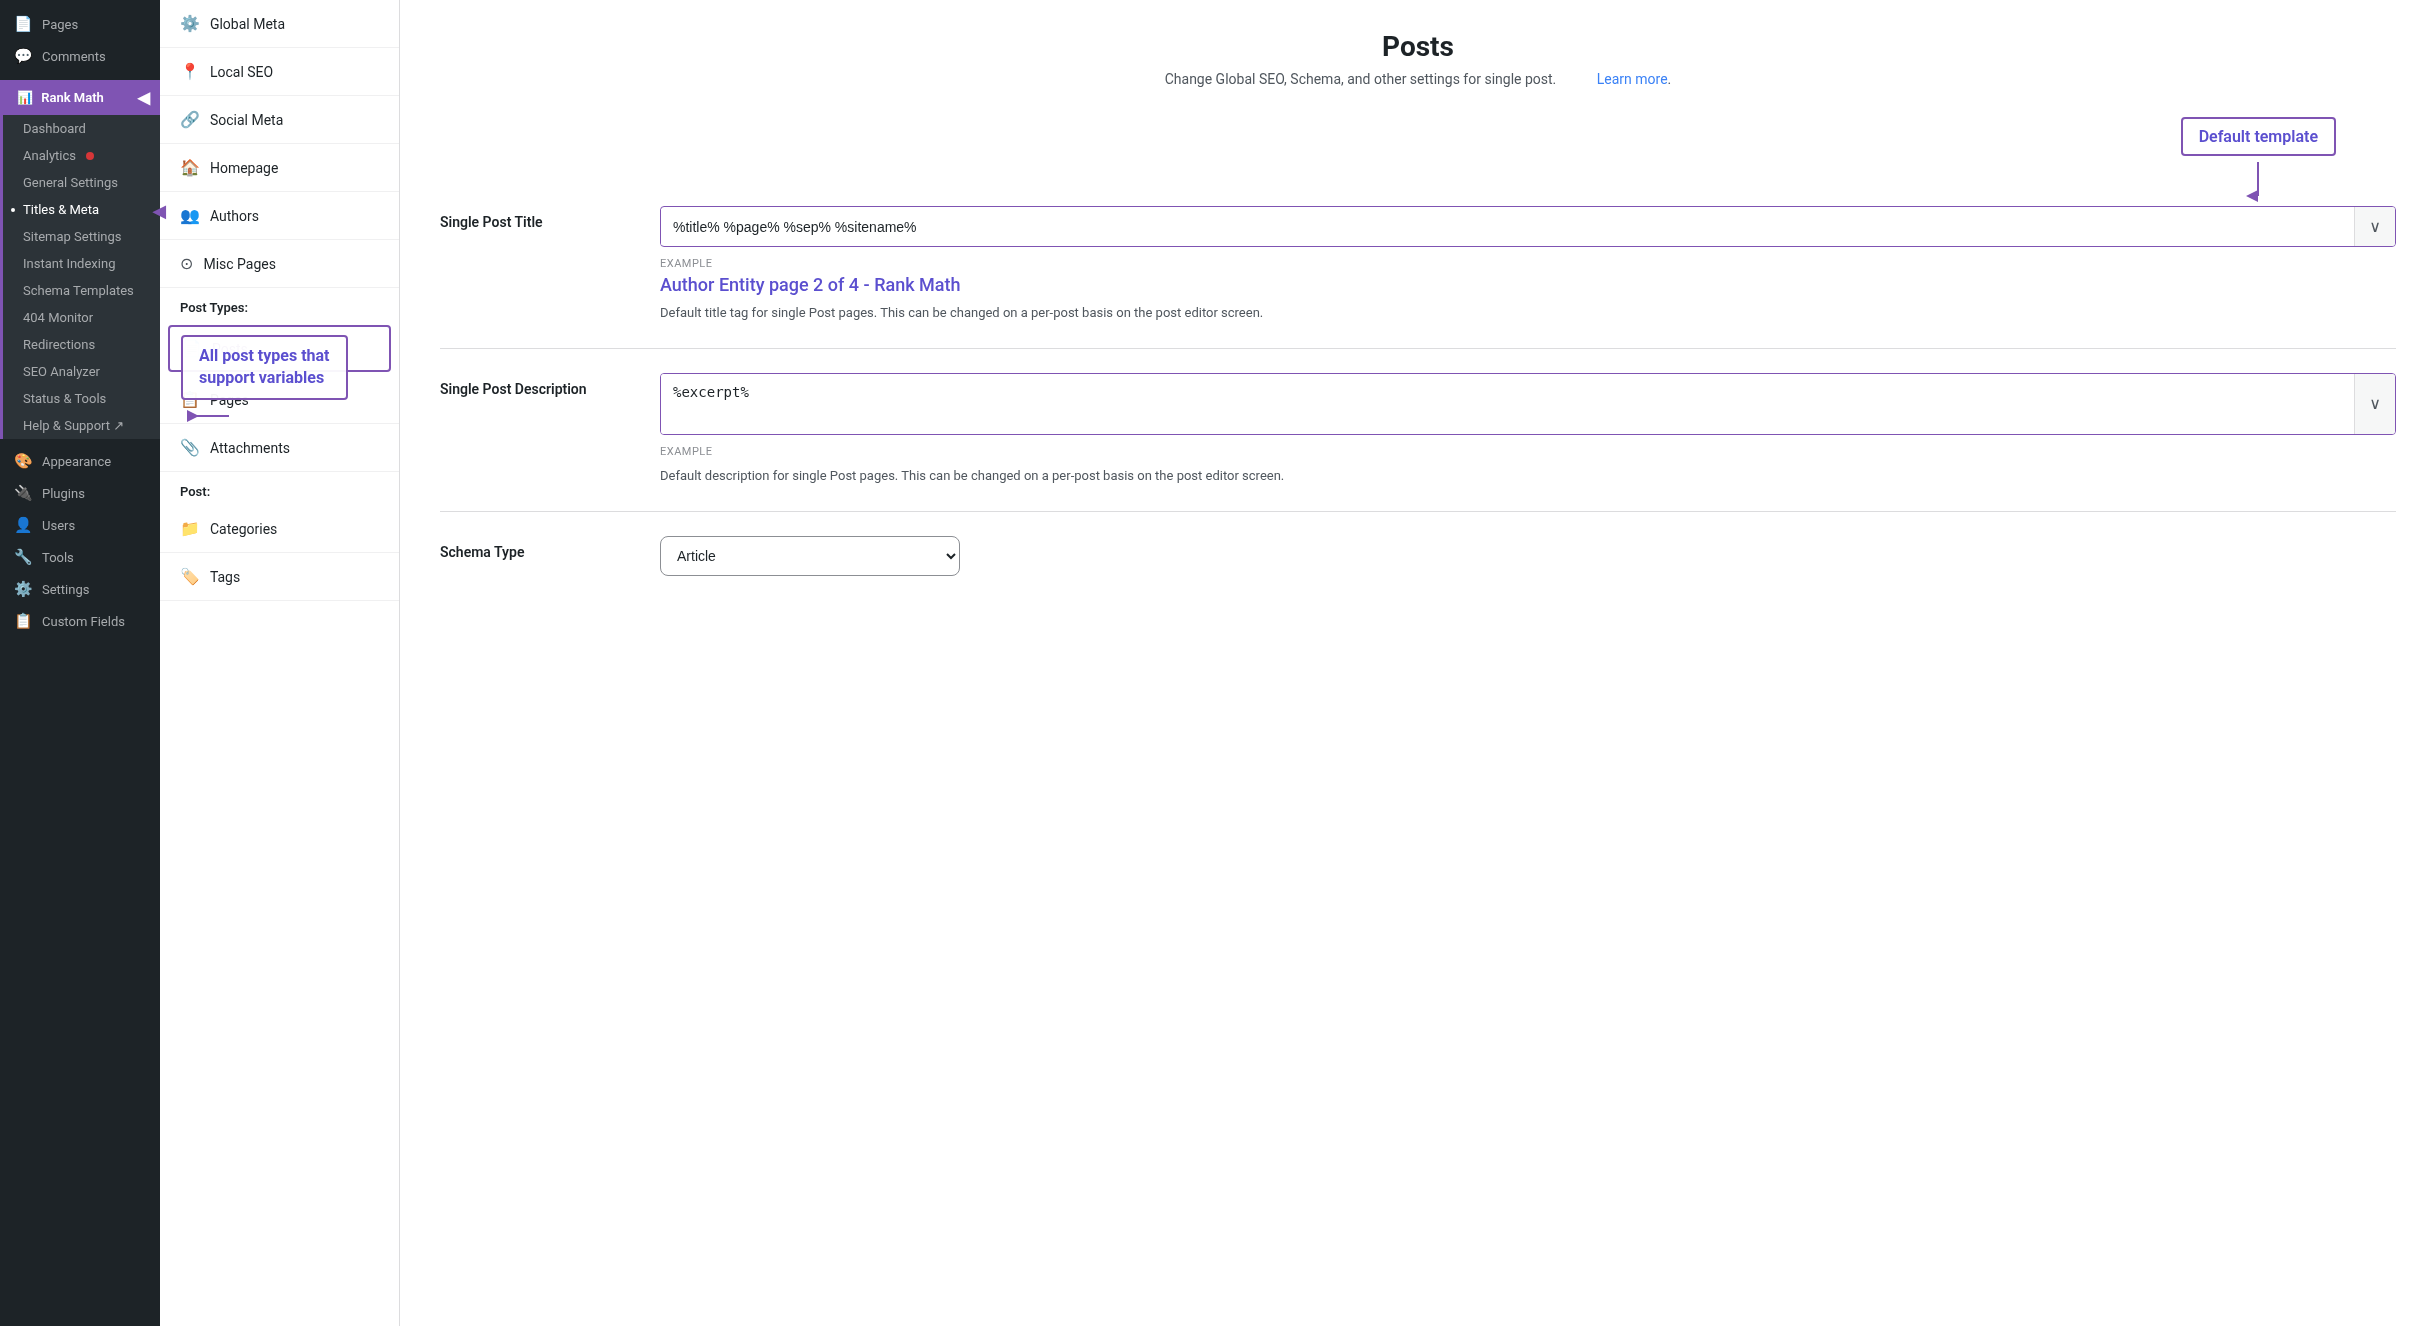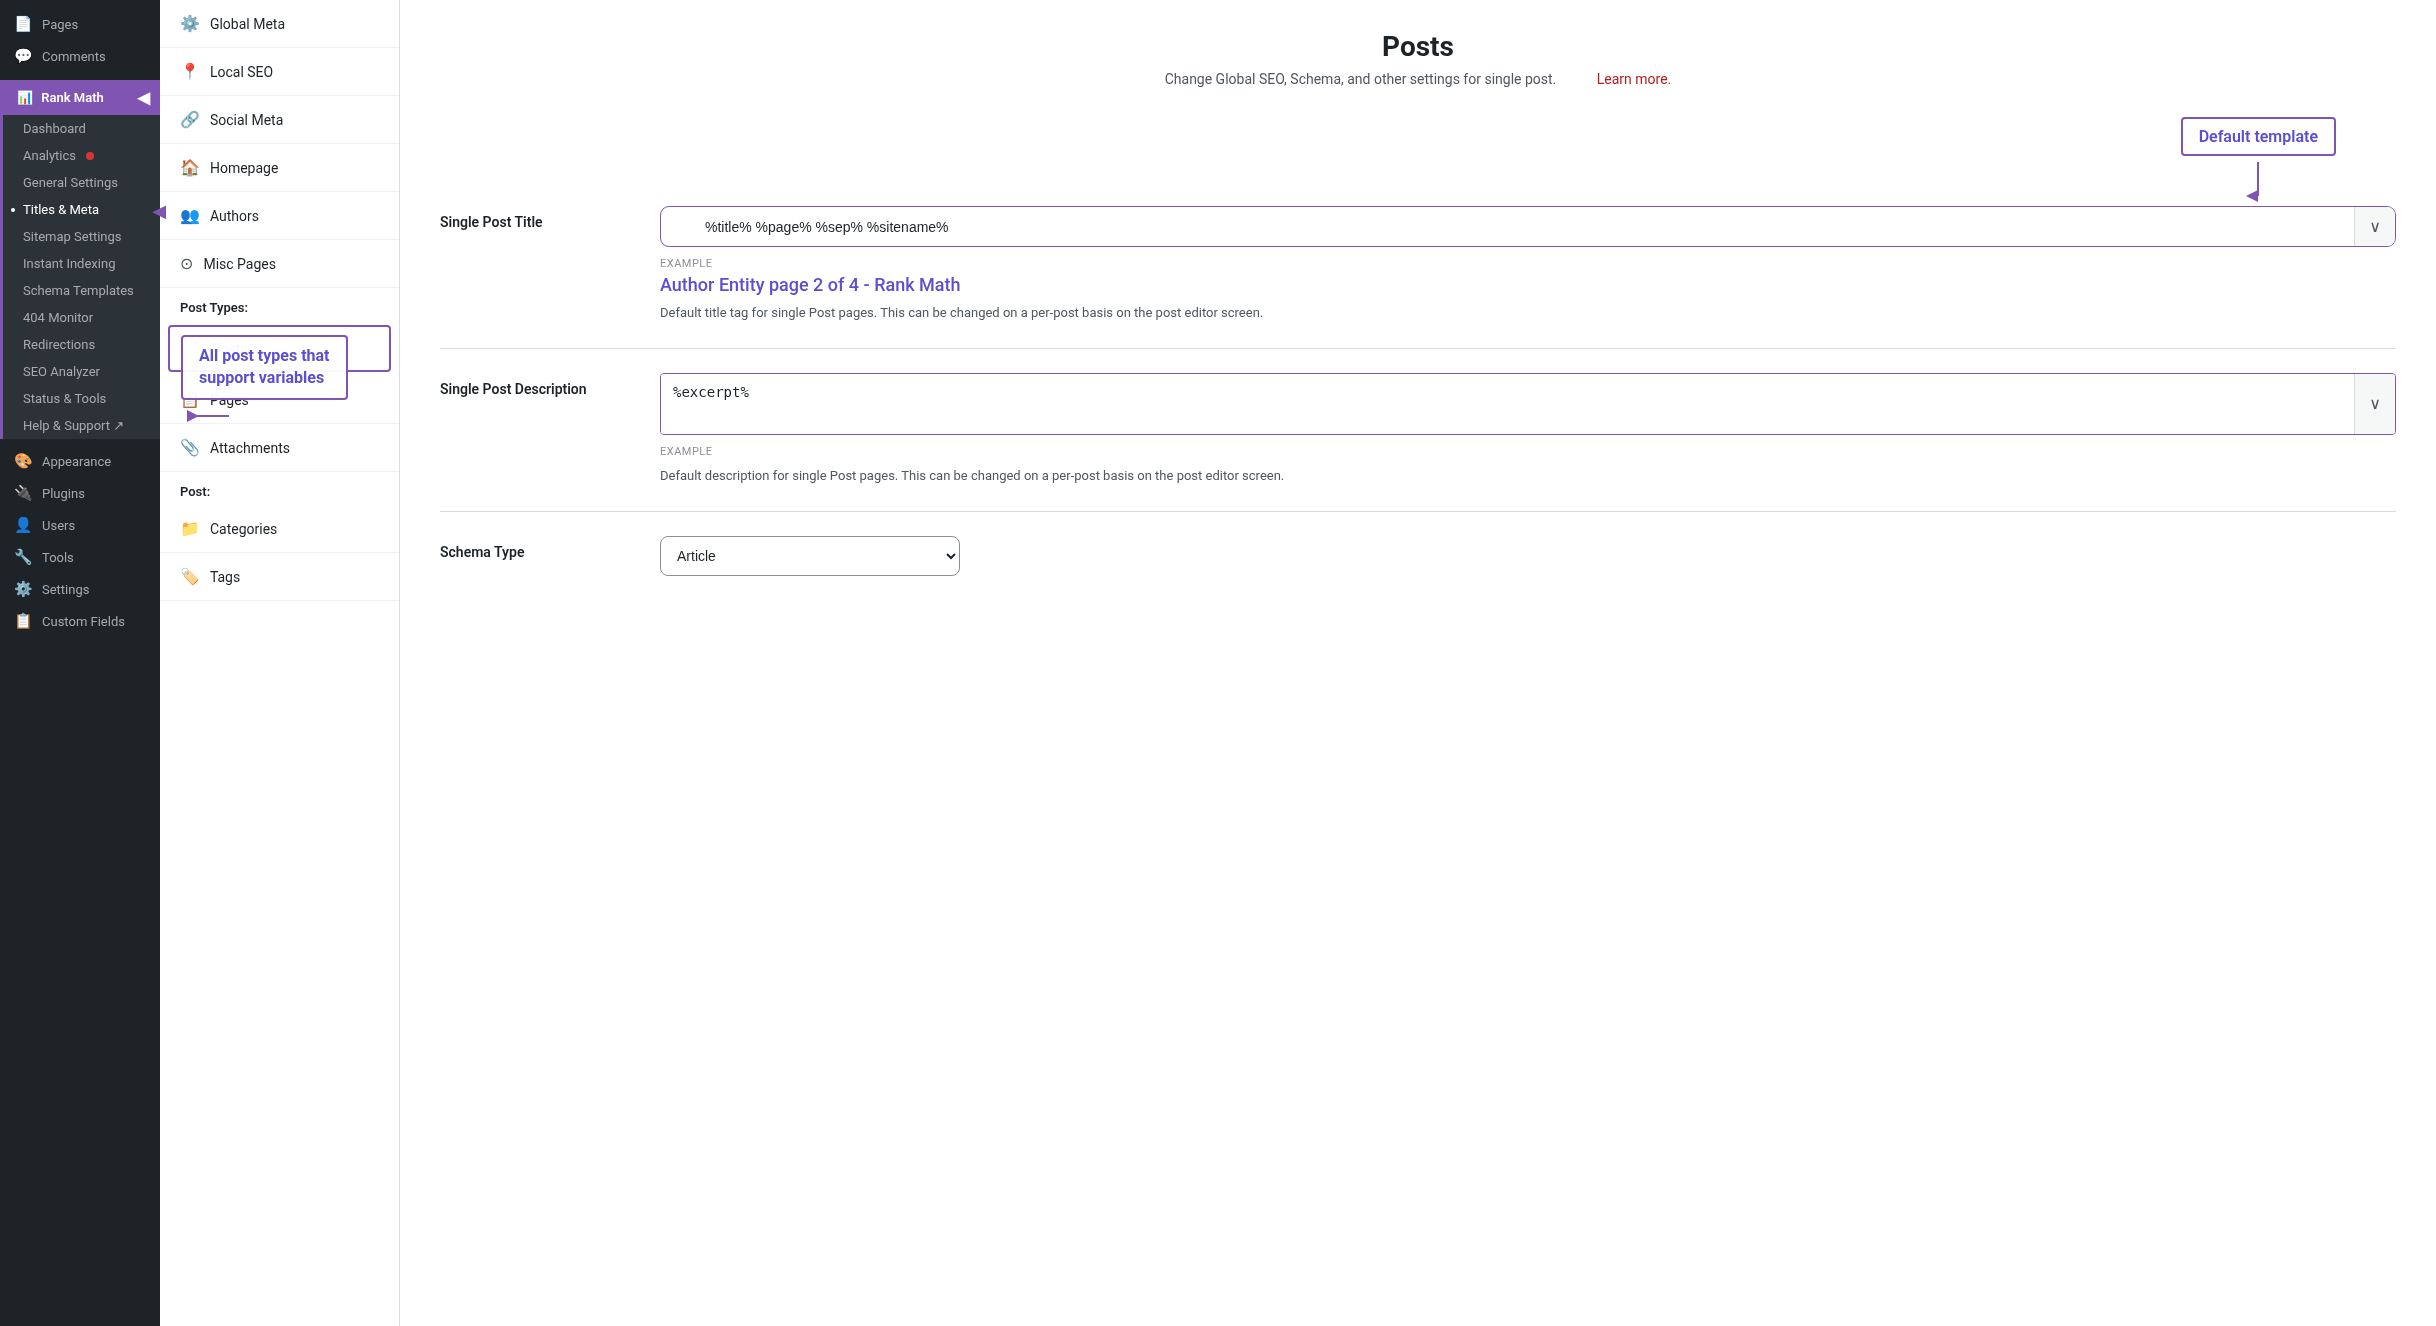--- a/index.html
+++ b/index.html
@@ -138,21 +138,21 @@
       font-weight: 700;
       color: #1d2327;
       margin-bottom: 8px;
     }
     .content-subtitle {
       text-align: center;
       font-size: 14px;
       color: #50575e;
       margin-bottom: 30px;
     }
-    .content-subtitle a { color: #b91c1c; text-decoration: none; margin-left: 37px; }
+    .content-subtitle a { color: #3b82f6; text-decoration: none; margin-left: 37px; }
 
     .section-divider { border: none; border-top: 1px solid #dcdcde; margin: 24px 0; }
 
     .field-row {
       display: flex;
       align-items: flex-start;
       gap: 20px;
       margin-bottom: 20px;
     }
     .field-label {
@@ -161,23 +161,22 @@
       color: #1d2327;
       width: 200px;
       flex-shrink: 0;
       padding-top: 8px;
     }
     .field-content { flex: 1; }
     .field-input-row {
       display: flex;
       align-items: center;
       border: 1px solid #7f54b3;
-      border-radius: 9px;
+      border-radius: 4px;
       overflow: hidden;
-      padding-left: 32px;
     }
     .field-input {
       flex: 1;
       border: none;
       padding: 10px 12px;
       font-size: 14px;
       color: #1d2327;
       outline: none;
     }
     .field-dropdown-btn {

